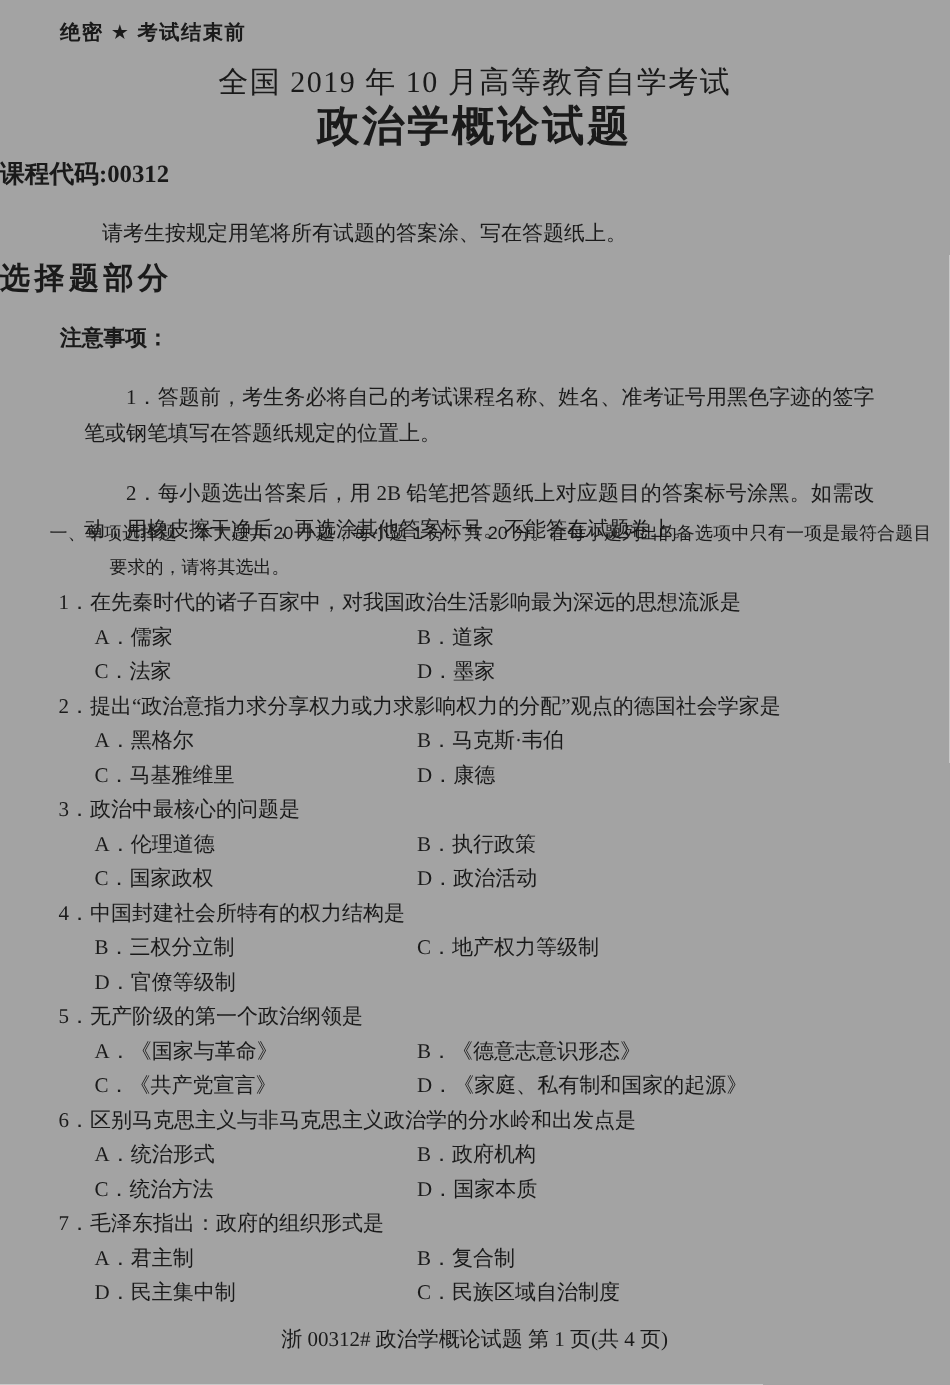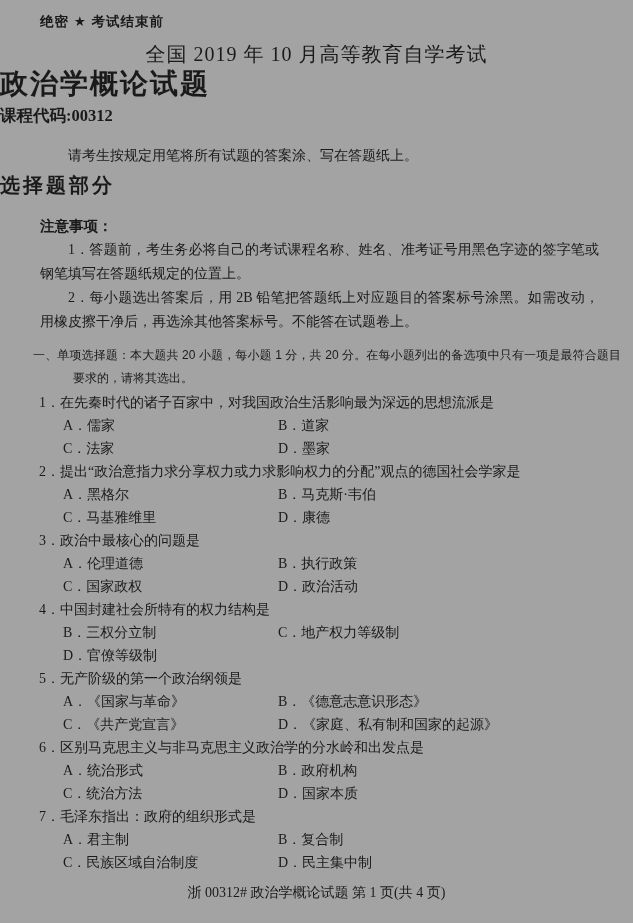--- a/index.html
+++ b/index.html
@@ -33,20 +33,21 @@
     top: 41px;
     left: 0; right: 0;
     text-align: center;
     font-size: 20px;
     letter-spacing: 1px;
   }
   .title2 {
     position: absolute;
     top: 65px;
     left: 0; right: 0;
+    text-align: center;
     font-size: 28px;
     font-weight: bold;
     letter-spacing: 2px;
   }
   .title3 {
     position: absolute;
     top: 105px;
     left: 0; right: 0;
     text-align: left;
     font-size: 16.5px;
@@ -74,21 +75,21 @@
     left: 40px;
     right: 34px;
     font-size: 14px;
     line-height: 24px;
   }
   .notes-heading {
     font-weight: bold;
     font-size: 14.5px;
   }
   .note {
-    margin: 0;
+    margin: 16px;
     text-indent: 2em;
     text-align: justify;
   }
   .part-heading {
     position: absolute;
     top: 344px;
     left: 33px;
     width: 548px;
     font-size: 12px;
     font-weight: normal;
@@ -206,22 +207,22 @@
         <span class="opt">C．统治方法</span>
         <span class="opt">D．国家本质</span>
       </div>
     </div>
 
     <div class="question">
       <div class="q-text">7．毛泽东指出：政府的组织形式是</div>
       <div class="q-options">
         <span class="opt">A．君主制</span>
         <span class="opt">B．复合制</span>
+        <span class="opt">D．民主集中制</span>
         <span class="opt">C．民族区域自治制度</span>
-        <span class="opt">D．民主集中制</span>
       </div>
     </div>
 
   </div>
 
   <div class="footer">浙 00312# 政治学概论试题 第 1 页(共 4 页)</div>
 
 </div>
 
 </body></html>

